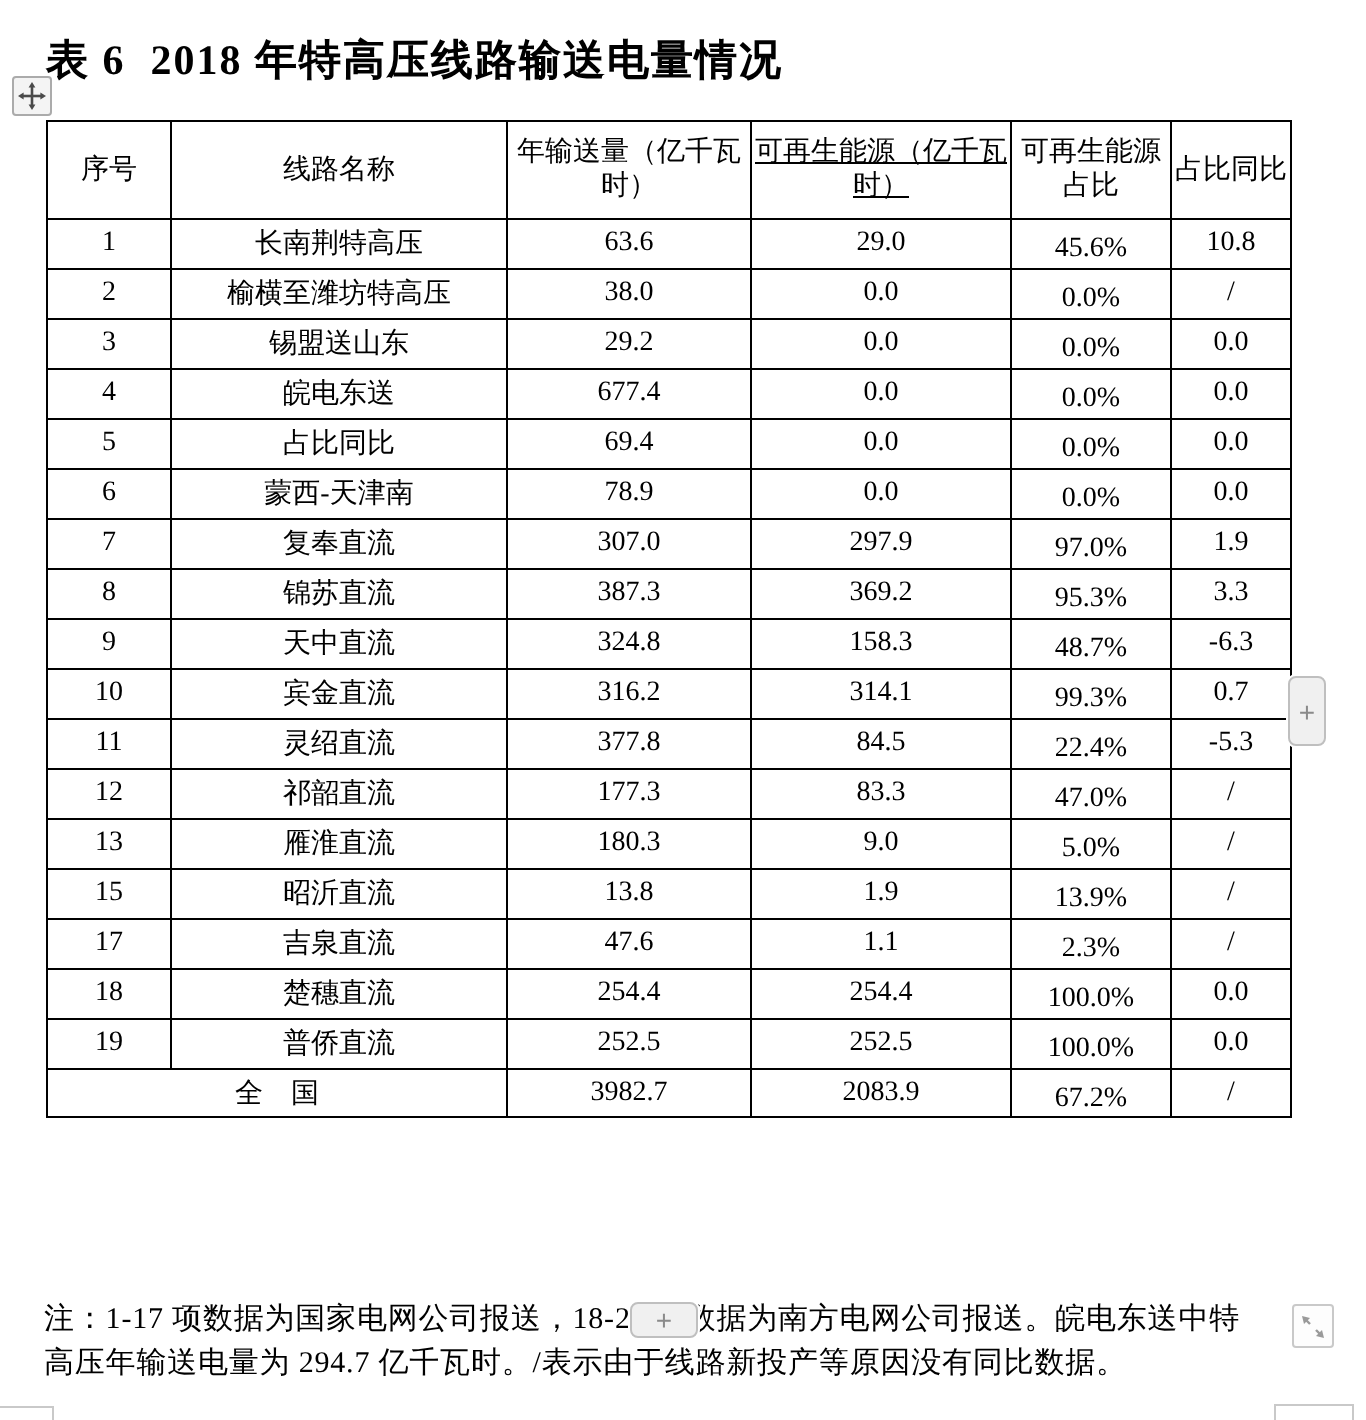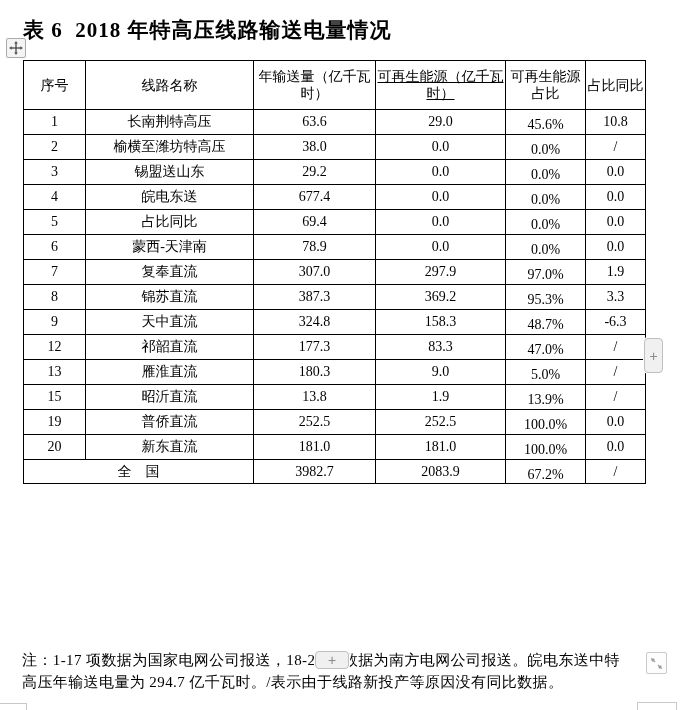--- a/index.html
+++ b/index.html
@@ -173,20 +173,36 @@
       </tr>
       <tr>
         <td>9</td>
         <td>天中直流</td>
         <td>324.8</td>
         <td>158.3</td>
         <td class="pct">48.7%</td>
         <td>-6.3</td>
       </tr>
       <tr>
+        <td>10</td>
+        <td>宾金直流</td>
+        <td>316.2</td>
+        <td>314.1</td>
+        <td class="pct">99.3%</td>
+        <td>0.7</td>
+      </tr>
+      <tr>
+        <td>11</td>
+        <td>灵绍直流</td>
+        <td>377.8</td>
+        <td>84.5</td>
+        <td class="pct">22.4%</td>
+        <td>-5.3</td>
+      </tr>
+      <tr>
         <td>12</td>
         <td>祁韶直流</td>
         <td>177.3</td>
         <td>83.3</td>
         <td class="pct">47.0%</td>
         <td>/</td>
       </tr>
       <tr>
         <td>13</td>
         <td>雁淮直流</td>
@@ -197,32 +213,40 @@
       </tr>
       <tr>
         <td>15</td>
         <td>昭沂直流</td>
         <td>13.8</td>
         <td>1.9</td>
         <td class="pct">13.9%</td>
         <td>/</td>
       </tr>
       <tr>
+        <td>17</td>
+        <td>吉泉直流</td>
+        <td>47.6</td>
+        <td>1.1</td>
+        <td class="pct">2.3%</td>
+        <td>/</td>
+      </tr>
+      <tr>
+        <td>18</td>
+        <td>楚穗直流</td>
+        <td>254.4</td>
+        <td>254.4</td>
+        <td class="pct">100.0%</td>
+        <td>0.0</td>
+      </tr>
+      <tr>
         <td>19</td>
         <td>普侨直流</td>
         <td>252.5</td>
         <td>252.5</td>
-        <td class="pct">100.0%</td>
-        <td>0.0</td>
-      </tr>
-      <tr>
-        <td>20</td>
-        <td>新东直流</td>
-        <td>181.0</td>
-        <td>181.0</td>
         <td class="pct">100.0%</td>
         <td>0.0</td>
       </tr>
     </tbody>
   <tbody class="total">
     <tr>
       <td colspan="2">全　国</td>
       <td>3982.7</td>
       <td>2083.9</td>
       <td class="pct">67.2%</td>

